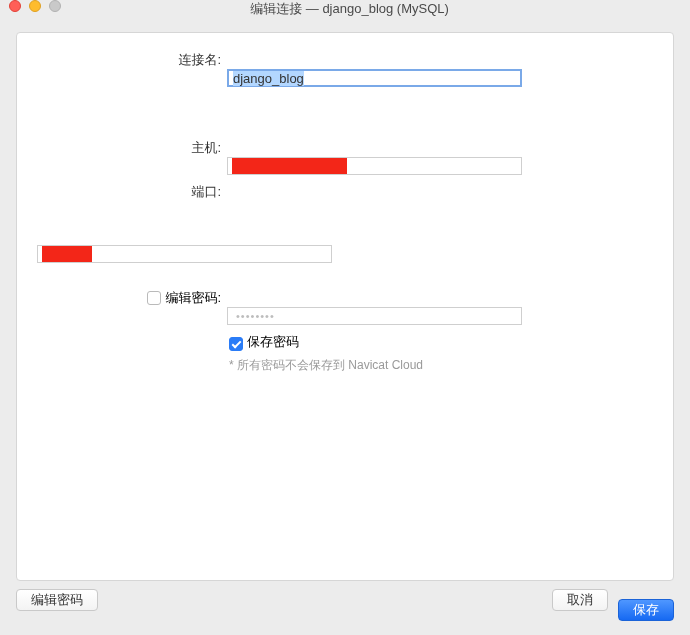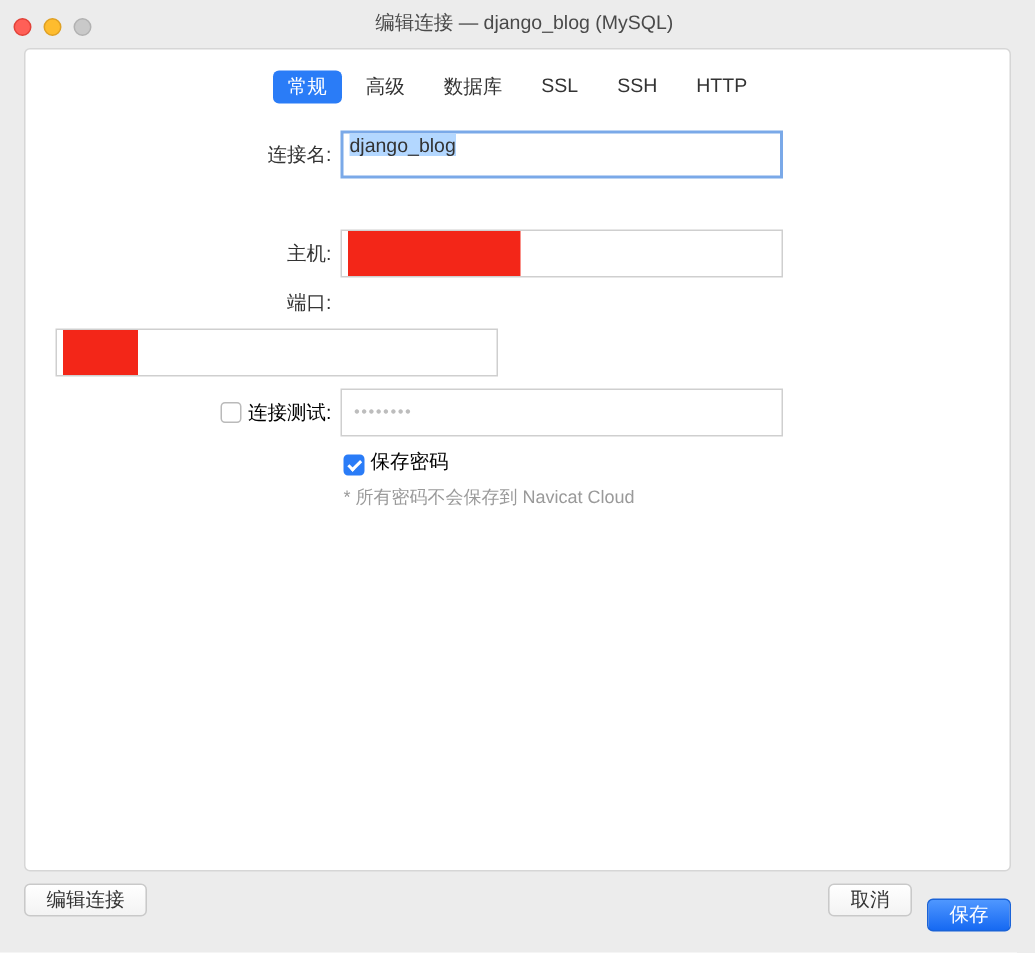--- a/index.html
+++ b/index.html
@@ -11,21 +11,21 @@
     body {
       width: 690px;
       height: 635px;
       background: #ececec;
       position: relative;
       font-size: 13px;
     }
     .titlebar {
       height: 24px;
       display: flex;
-      align-items: flex-end;
+      align-items: flex-start;
       position: relative;
       padding-left: 9px;
     }
     .traffic-lights {
       display: flex;
       gap: 8px;
       position: absolute;
       left: 9px;
     }
     .light {
@@ -83,26 +83,27 @@
       margin-bottom: 34px;
     }
     .label {
       width: 190px;
       text-align: right;
       padding-right: 6px;
       font-size: 13px;
       color: #333;
     }
     .input {
-      height: 32px;
+      height: 18px;
       border: 1px solid #cfcfcf;
       background: #fff;
       padding: 0 4px;
       font-size: 13px;
       color: #333;
+      margin-top: 36px;
     }
     .input.wide { width: 295px; }
     .input.med { width: 80px; }
     .input.focused {
       border: 2px solid #7aa9e8;
       outline: none;
     }
     .input.focused::selection,
     .sel-text {
       background: #b3d7ff;
@@ -214,28 +215,20 @@
 <div class="titlebar">
   <div class="traffic-lights">
     <div class="light close"></div>
     <div class="light min"></div>
     <div class="light max"></div>
   </div>
   <div class="window-title">编辑连接 — django_blog (MySQL)</div>
 </div>
 
 <div class="content-frame">
-  <div class="tabs">
-    <div class="tab active">常规</div>
-    <div class="tab">高级</div>
-    <div class="tab">数据库</div>
-    <div class="tab">SSL</div>
-    <div class="tab">SSH</div>
-    <div class="tab">HTTP</div>
-  </div>
 
   <div class="form">
     <div class="row gap-after">
       <div class="label">连接名:</div>
       <div class="input wide focused"><span class="sel-text">django_blog</span></div>
     </div>
 
     <div class="row">
       <div class="label">主机:</div>
       <div class="input wide">
@@ -253,35 +246,35 @@
       <div class="input wide">
           <div class="redact-wrap">
             <span class="redacted" style="width:50px"></span>
           </div>
         </div>
     </div>
 
     <div class="row">
       <div class="label-checkbox">
         <span class="checkbox"></span>
-        <span>连接测试:</span>
+        <span>编辑密码:</span>
       </div>
       <div class="input wide pw">
           <span class="pw-dots">••••••••</span>
         </div>
     </div>
 
     <div class="save-pw-row">
       <span class="checkbox checked"></span>
       <span>保存密码</span>
     </div>
 
     <div class="hint">* 所有密码不会保存到 Navicat Cloud</div>
   </div>
 </div>
 
 <div class="footer">
-  <div class="btn">编辑连接</div>
+  <div class="btn">编辑密码</div>
   <div class="footer-right">
     <div class="btn">取消</div>
     <div class="btn primary">保存</div>
   </div>
 </div>
 
 </body></html>

